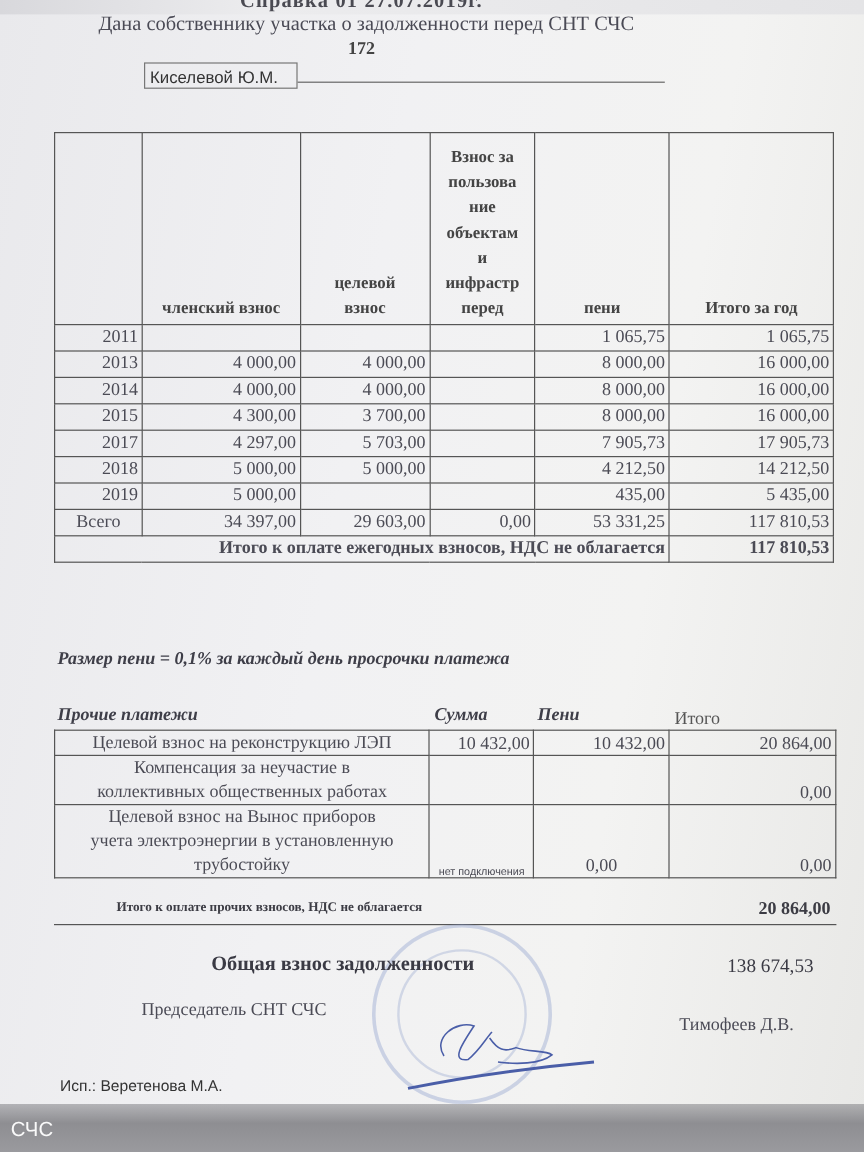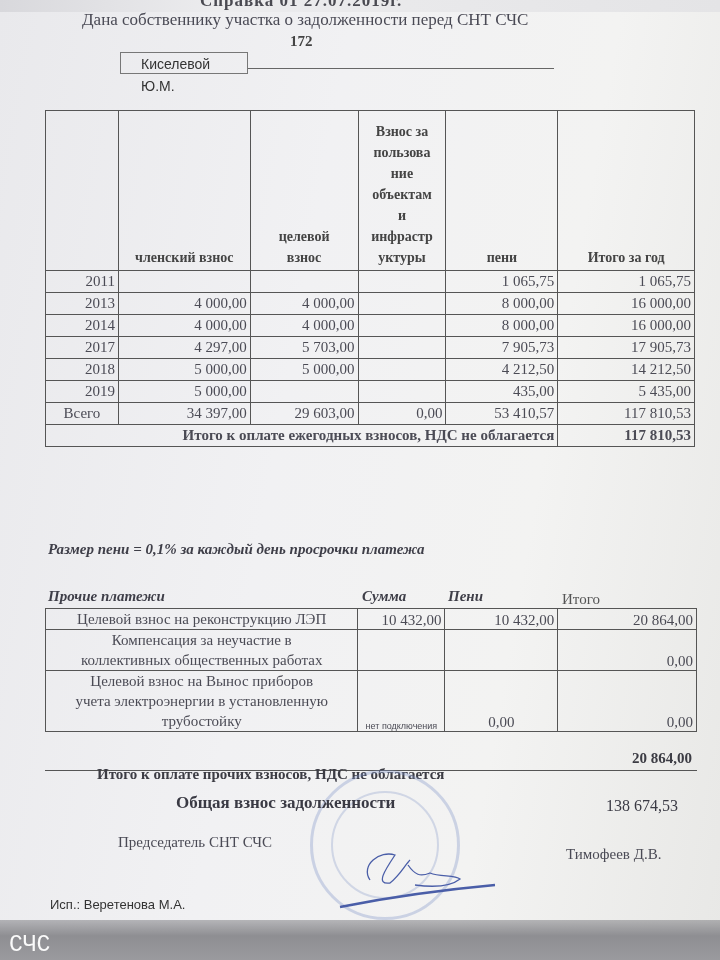--- a/index.html
+++ b/index.html
@@ -7,21 +7,21 @@
     width: 720px; height: 960px; overflow: hidden; position: relative;
     background: linear-gradient(100deg, #e9e9ec 0%, #f1f1f3 40%, #f3f3f2 70%, #e8e8e6 100%);
     font-family: "Liberation Serif", serif; color: #3c3c44;
   }
   .topband { position: absolute; left: 0; top: 0; width: 720px; height: 12px;
     background: linear-gradient(90deg, #d8d8dc, #ececee 30%, #e4e4e6); }
   .title-cut { position: absolute; left: 200px; top: -9px; font-size: 17px; font-weight: bold; color: #4a4a52; letter-spacing: 1px; }
   .subtitle { position: absolute; left: 82px; top: 10px; font-size: 17px; color: #4a4a55; }
   .plot-no { position: absolute; left: 290px; top: 33px; font-size: 15px; font-weight: bold; color: #444; }
   .owner-box { position: absolute; left: 120px; top: 52px; width: 128px; height: 22px; border: 1px solid #777;
-    font-family: "Liberation Sans", sans-serif; font-size: 14px; line-height: 22px; padding-left: 20px; box-sizing: border-box; color: #333; }
+    font-family: "Liberation Sans", sans-serif; font-size: 14px; line-height: 22px; padding-left: 4px; box-sizing: border-box; color: #333; }
   .owner-line { position: absolute; left: 248px; top: 68px; width: 306px; border-bottom: 1px solid #666; }
 
   table { border-collapse: collapse; position: absolute; }
   td, th { border: 1px solid #555; padding: 0 3px; font-weight: normal; }
   .t1 { left: 45px; top: 110px; width: 650px; font-size: 15px; }
   .t1 th { font-weight: bold; vertical-align: bottom; text-align: center; font-size: 14px; line-height: 21px; color: #444; padding-bottom: 2px; }
   .t1 td { height: 21px; text-align: right; color: #4b4b55; }
   .t1 td.year { text-align: right; }
   .t1 td.sumlabel { font-weight: bold; text-align: right; font-size: 15px; }
   .t1 td.sumval { font-weight: bold; }
@@ -30,35 +30,35 @@
 
   .other-head { position: absolute; top: 588px; font-size: 15px; font-style: italic; font-weight: bold; color: #3e3e48; }
   .t2 { left: 45px; top: 608px; width: 652px; font-size: 15px; }
   .t2 td { color: #4b4b55; vertical-align: bottom; }
   .t2 td.name { text-align: center; line-height: 20px; }
   .t2 td.num { text-align: right; }
   .t2 td.small { font-size: 9px; font-family: "Liberation Sans", sans-serif; text-align: center; }
   .t2 td.center { text-align: center; }
 
   .other-total { position: absolute; left: 45px; top: 750px; width: 652px; height: 20px; border-bottom: 1px solid #555; }
-  .other-total .lbl { position: absolute; left: 52px; top: 16px; font-weight: bold; font-size: 15px; }
+  .other-total .lbl { position: absolute; left: 52px; top: 0; font-weight: bold; font-size: 11px; }
   .other-total .val { position: absolute; right: 5px; top: 0; font-weight: bold; font-size: 15px; }
 
   .grand-lbl { position: absolute; left: 176px; top: 793px; font-size: 17px; font-weight: bold; color: #3a3a44; }
   .grand-val { position: absolute; left: 606px; top: 797px; font-size: 16px; font-weight: normal; color: #3a3a44; }
   .chair { position: absolute; left: 118px; top: 834px; font-size: 15px; color: #4a4a55; }
   .chair-name { position: absolute; left: 566px; top: 846px; font-size: 15px; color: #4a4a55; }
   .stamp { position: absolute; left: 310px; top: 770px; width: 150px; height: 150px; border-radius: 50%;
     border: 3px solid rgba(130,150,200,0.35); box-sizing: border-box; }
   .stamp::after { content: ""; position: absolute; left: 18px; top: 18px; right: 18px; bottom: 18px; border-radius: 50%; border: 2px solid rgba(130,150,200,0.3); }
   .sig { position: absolute; left: 320px; top: 835px; }
   .executor { position: absolute; left: 50px; top: 897px; font-family: "Liberation Sans", sans-serif; font-size: 13px; color: #333; }
   .bottombar { position: absolute; left: 0; top: 920px; width: 720px; height: 40px;
     background: linear-gradient(180deg, rgba(120,120,125,0.5), #8e8e92 40%, #9a9a9e); }
-  .watermark { position: absolute; left: 9px; top: 932px; font-family: Liberation Mono, monospace; font-size: 23px; color: #fafafa; }
+  .watermark { position: absolute; left: 9px; top: 932px; font-family: Liberation Sans, sans-serif; font-size: 17px; color: #fafafa; }
 </style>
 </head>
 <body>
 
 <div class="topband"></div>
 <div class="title-cut">Справка 01 27.07.2019г.</div>
 <div class="subtitle">Дана собственнику участка о задолженности перед СНТ СЧС</div>
 <div class="plot-no">172</div>
 <div class="owner-box">Киселевой Ю.М.</div>
 <div class="owner-line"></div>
@@ -80,21 +80,21 @@
       <div>целевой</div>
       <div>взнос</div>
     </th>
     <th>
       <div>Взнос за</div>
       <div>пользова</div>
       <div>ние</div>
       <div>объектам</div>
       <div>и</div>
       <div>инфрастр</div>
-      <div>уктуры</div>
+      <div>перед</div>
     </th>
     <th>пени</th>
     <th>Итого за год</th>
   </tr>
   <tr>
         <td class="year">2011</td>
         <td></td>
         <td></td>
         <td></td>
         <td>1 065,75</td>
@@ -105,20 +105,28 @@
         <td>4 000,00</td>
         <td>4 000,00</td>
         <td></td>
         <td>8 000,00</td>
         <td>16 000,00</td>
       </tr>
   <tr>
         <td class="year">2014</td>
         <td>4 000,00</td>
         <td>4 000,00</td>
+        <td></td>
+        <td>8 000,00</td>
+        <td>16 000,00</td>
+      </tr>
+  <tr>
+        <td class="year">2015</td>
+        <td>4 300,00</td>
+        <td>3 700,00</td>
         <td></td>
         <td>8 000,00</td>
         <td>16 000,00</td>
       </tr>
   <tr>
         <td class="year">2017</td>
         <td>4 297,00</td>
         <td>5 703,00</td>
         <td></td>
         <td>7 905,73</td>
@@ -138,21 +146,21 @@
         <td></td>
         <td></td>
         <td>435,00</td>
         <td>5 435,00</td>
       </tr>
   <tr>
         <td style="text-align:center">Всего</td>
         <td>34 397,00</td>
         <td>29 603,00</td>
         <td>0,00</td>
-        <td>53 410,57</td>
+        <td>53 331,25</td>
         <td>117 810,53</td>
       </tr>
   <tr>
     <td colspan="5" class="sumlabel">Итого к оплате ежегодных взносов, НДС не облагается</td>
     <td class="sumval">117 810,53</td>
   </tr>
 </tbody>
   </table>
 
 <div class="note">Размер пени = 0,1% за каждый день просрочки платежа</div>

